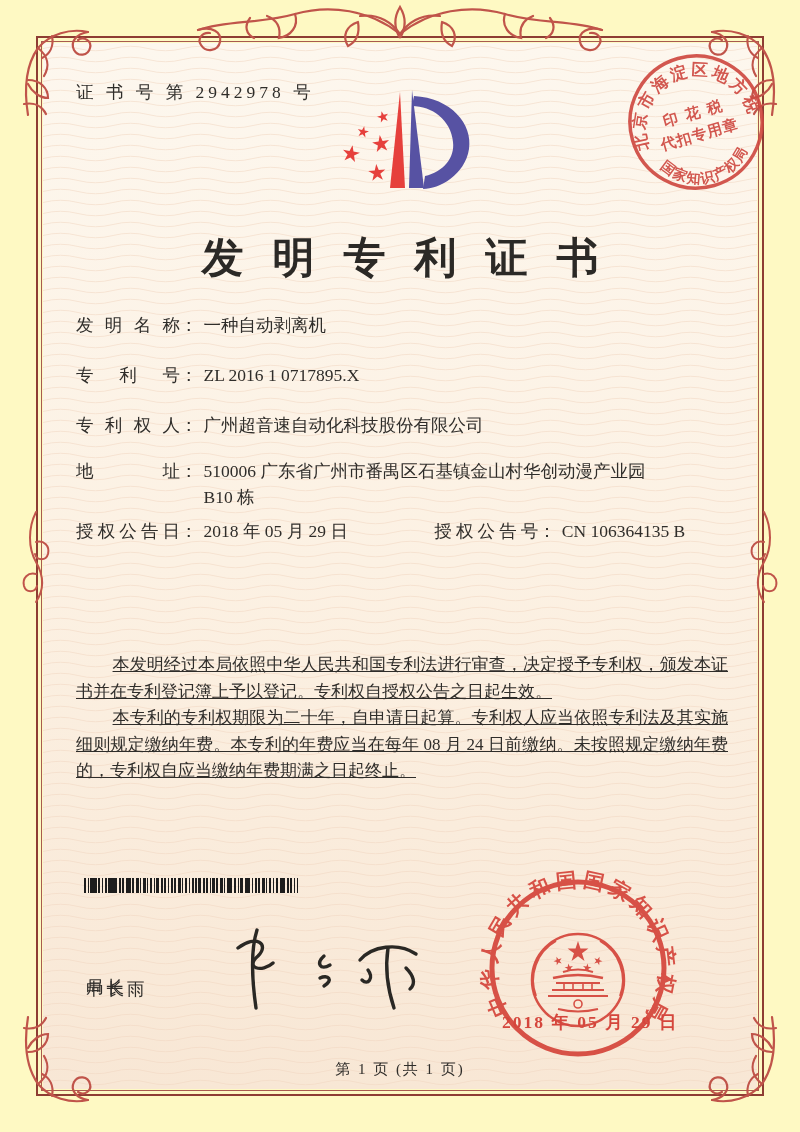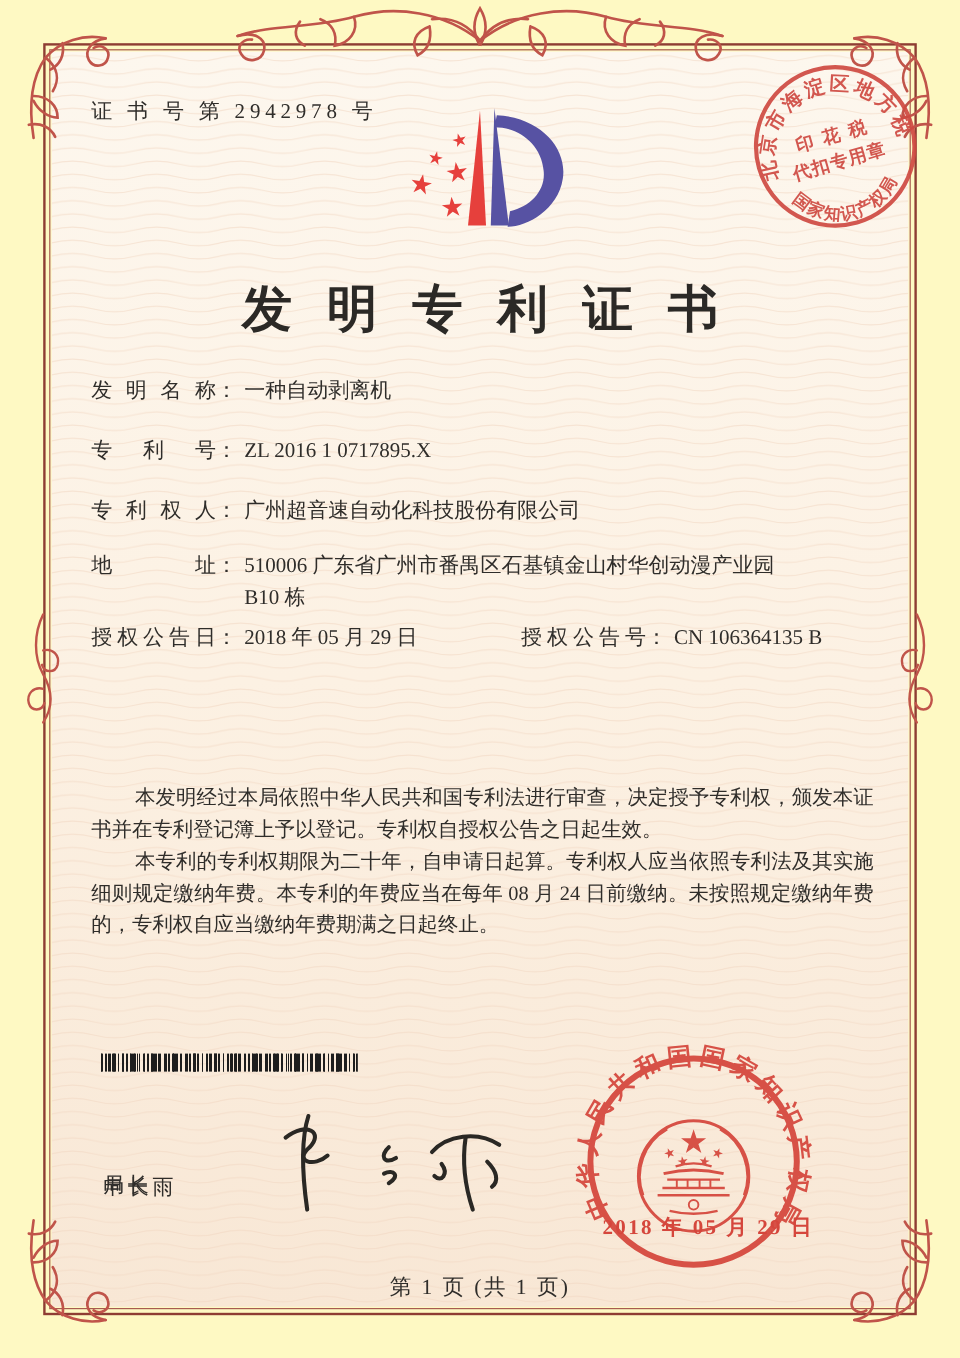--- a/index.html
+++ b/index.html
@@ -34,41 +34,41 @@
   .frow.gap-lg {margin-top:34px;}
   .frow.gap-sm {margin-top:20px;}
   .frow.gap-xs {margin-top:8px;}
   .flabel {display:inline-block; width:104px; text-align:justify; text-align-last:justify; vertical-align:top;}
   .fcolon {display:inline-block; margin-right:6px; vertical-align:top;}
   .fvalue {display:inline-block; vertical-align:top; white-space:normal;}
   .fvalue.addr {width:460px;}
   .fgroup2 {display:inline-block; margin-left:82px;}
 
   .body-text {position:absolute; left:76px; top:652px; width:652px;
-              font-size:17px; line-height:26.5px; text-align:justify;}
+              font-size:17px; line-height:26.5px; text-align:justify;text-decoration:underline;}
   .body-text p {margin:0; text-indent:2.15em;}
 
   .barcode {position:absolute; left:84px; top:878px; width:214px; height:15px;
     background:
       repeating-linear-gradient(90deg,#1d1d1d 0 1.5px,transparent 1.5px 3.5px),
       repeating-linear-gradient(90deg,#1d1d1d 0 1px,transparent 1px 6px),
       repeating-linear-gradient(90deg,transparent 0 9px,#1d1d1d 9px 11.5px,transparent 11.5px 17px);
   }
 
   .seal-svg {position:absolute; left:478px; top:868px; opacity:.93;}
   .seal-svg text {font-family:"Liberation Serif","DejaVu Serif",serif; fill:#d5463c; font-weight:bold;}
   .seal-date {position:absolute; left:502px; top:1010px; color:#d5463c; font-weight:bold;
               font-size:17.5px; letter-spacing:2px;}
 
   .sig-title {position:absolute; left:86px; top:975px; font-size:17.5px; letter-spacing:3px;}
   .sig-name  {position:absolute; left:86px; top:977px; font-size:17.5px; letter-spacing:3px;}
   .sig-svg {position:absolute; left:212px; top:922px;}
 
   .footer {position:absolute; left:0; right:0; top:1060px; text-align:center;
-           font-size:18px; letter-spacing:2px;}
+           font-size:15px; letter-spacing:2px;}
 </style>
 </head>
 <body>
 
 <div class="page">
 
   <div class="interior">
     <svg class="texture" viewBox="0 0 714 1046" preserveAspectRatio="none">
       <defs>
         <pattern id="wv" width="140" height="11" patternUnits="userSpaceOnUse">

